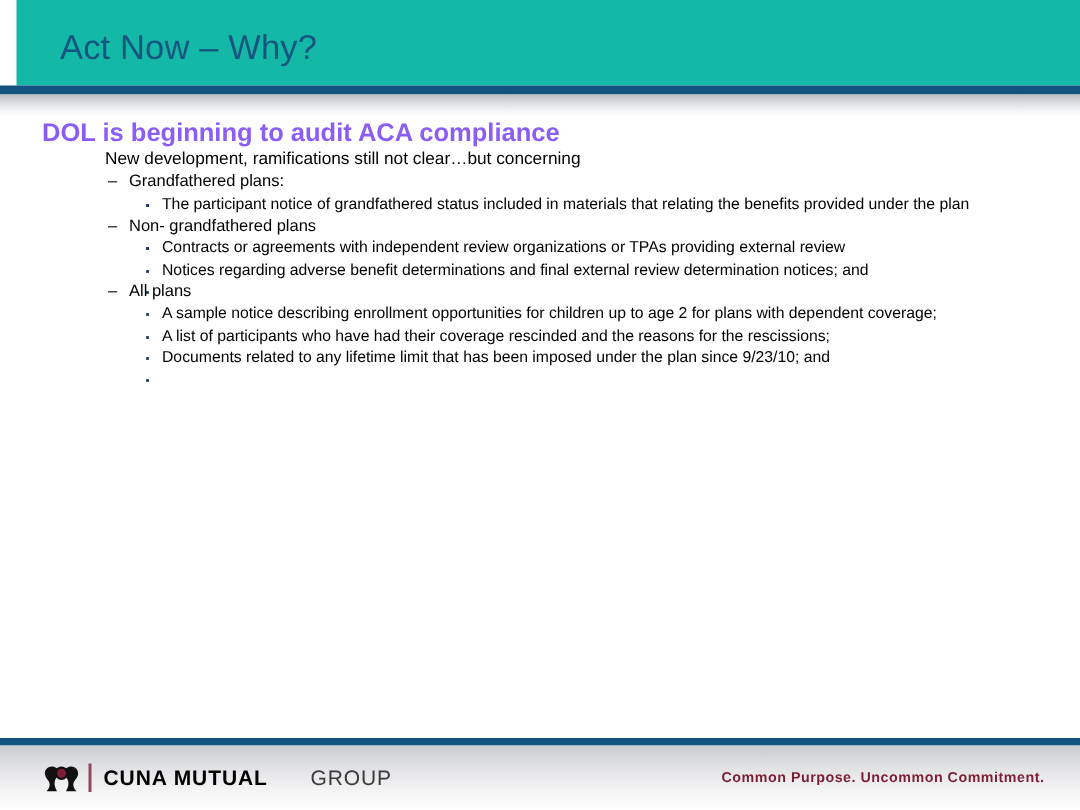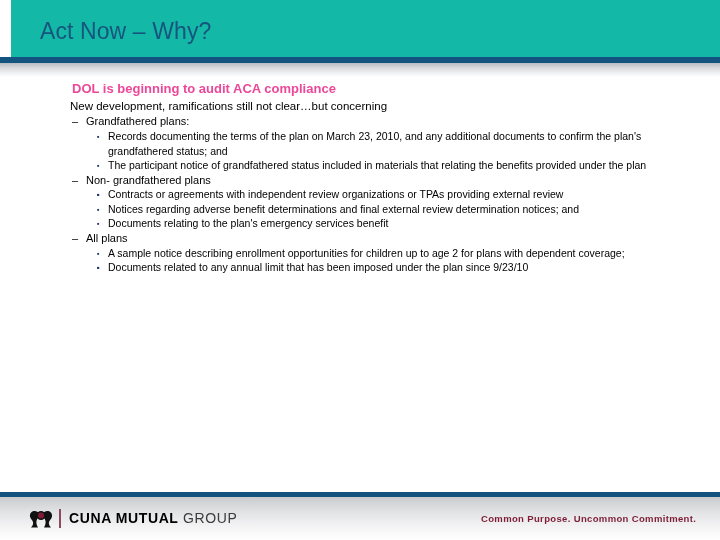--- a/index.html
+++ b/index.html
@@ -53,24 +53,24 @@
     position: absolute;
     left: 0;
     top: 80px;
     width: 720px;
     height: 400px;
   }
 
   .lvl1 {
     position: relative;
     margin: 0 0 0 0;
-    padding: 0 0 0 72px;
-    font-size: 13px;
+    padding: 0 0 0 28px;
+    font-size: 17px;
     font-weight: bold;
-    color: #ec4899;
+    color: #8b5cf6;
     line-height: 17px;
   }
   .lvl2 {
     position: relative;
     padding: 0 12px 0 70px;
     font-size: 11.5px;
     font-weight: normal;
     color: #000000;
     line-height: 15.2px;
   }
@@ -147,20 +147,21 @@
     letter-spacing: 0.6px;
     white-space: nowrap;
     color: #000000;
   }
   #logo-wordmark .wm-bold {
     font-weight: bold;
   }
   #logo-wordmark .wm-light {
     font-weight: normal;
     color: #3b3b3b;
+    margin-left: 24px;
   }
   #footer-tagline {
     position: absolute;
     left: 481px;
     top: 513px;
     font-size: 9.5px;
     font-weight: bold;
     letter-spacing: 0.35px;
     color: #7e1c35;
     white-space: nowrap;
@@ -182,21 +183,20 @@
   <div class="spacer-sm"></div>
 
   <div class="lvl2">New development, ramifications still not clear…but concerning</div>
 
   <div class="lvl3">
     <span class="marker">–</span>
     <span>Grandfathered plans:</span>
   </div>
   <div class="lvl4">
     <span class="marker">▪</span>
-    <span>Records documenting the terms of the plan on March 23, 2010, and any additional documents to confirm the plan's grandfathered status; and</span>
   </div>
   <div class="lvl4">
     <span class="marker">▪</span>
     <span>The participant notice of grandfathered status included in materials that relating the benefits provided under the plan</span>
   </div>
 
   <div class="lvl3">
     <span class="marker">–</span>
     <span>Non- grandfathered plans</span>
   </div>
@@ -209,40 +209,40 @@
   <div class="lvl4">
     <span class="marker">▪</span>
     <span>Contracts or agreements with independent review organizations or TPAs providing external review</span>
   </div>
   <div class="lvl4">
     <span class="marker">▪</span>
     <span>Notices regarding adverse benefit determinations and final external review determination notices; and</span>
   </div>
   <div class="lvl4">
     <span class="marker">▪</span>
-    <span>Documents relating to the plan's emergency services benefit</span>
   </div>
 
   <div class="lvl3">
     <span class="marker">–</span>
     <span>All plans</span>
   </div>
   <div class="lvl4">
     <span class="marker">▪</span>
     <span>A sample notice describing enrollment opportunities for children up to age 2 for plans with dependent coverage;</span>
   </div>
   <div class="lvl4">
     <span class="marker">▪</span>
-  </div>
-  <div class="lvl4">
-    <span class="marker">▪</span>
-  </div>
-  <div class="lvl4">
-    <span class="marker">▪</span>
-    <span>Documents related to any annual limit that has been imposed under the plan since 9/23/10</span>
+    <span>A list of participants who have had their coverage rescinded and the reasons for the rescissions;</span>
+  </div>
+  <div class="lvl4">
+    <span class="marker">▪</span>
+    <span>Documents related to any lifetime limit that has been imposed under the plan since 9/23/10; and</span>
+  </div>
+  <div class="lvl4">
+    <span class="marker">▪</span>
   </div>
 
 </div>
 
 <div id="footer-rule"></div>
 <div id="footer-band"></div>
 
 <div id="footer-logo">
   <svg id="logo-mark" viewBox="0 0 52 46" xmlns="http://www.w3.org/2000/svg">
     <path d="M13 8 C7 8 3 13 4 19 C5 24 9 26 10 30 C11 34 9 38 6 41 L20 41 C18 37 16 33 17 28 C18 23 22 21 22 16 C22 11 18 8 13 8 Z" fill="#111111"></path>

